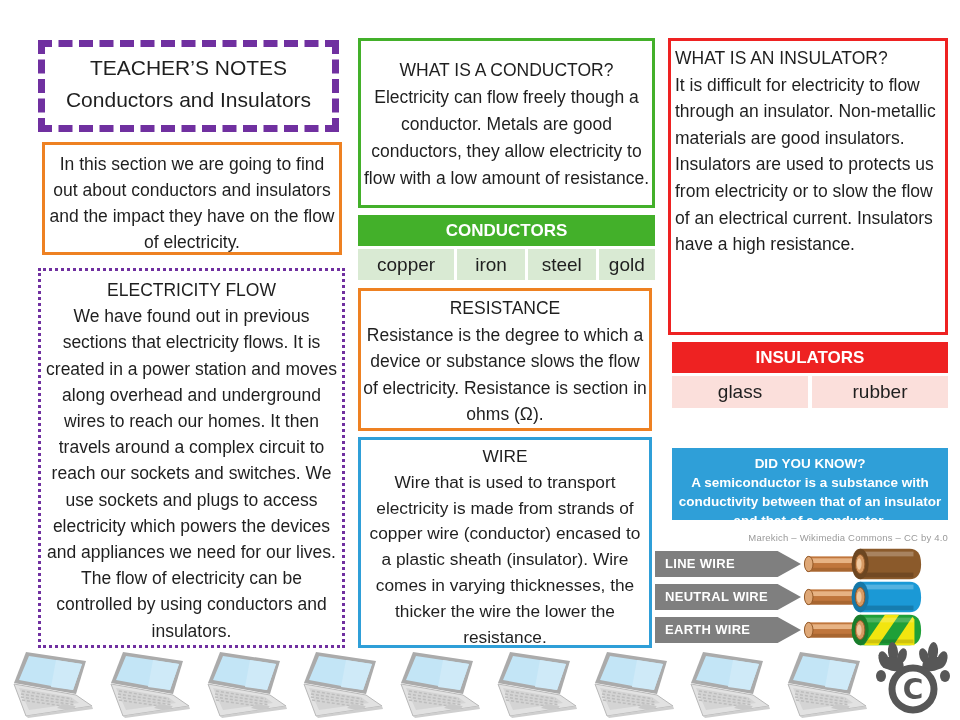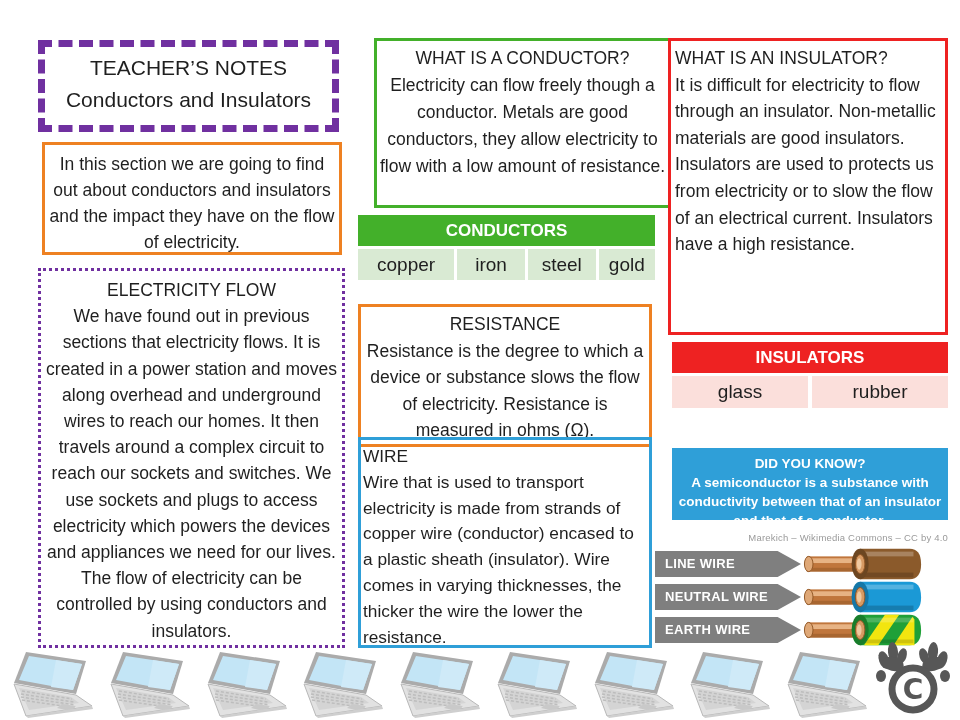--- a/index.html
+++ b/index.html
@@ -16,33 +16,33 @@
   .intro-box { left:42px; top:142px; width:300px; height:113px;
     border:3px solid #EE8122; text-align:center; font-size:17.5px; line-height:26px;
     padding:6px 4px; }
   .flow-box { left:38px; top:268px; width:307px; height:380px;
     border:3px dotted #7030A0; text-align:center; font-size:17.5px; line-height:26.2px;
     padding:6px 2px; }
 
   
   .conductor-box { left:358px; top:38px; width:297px; height:170px;
     border:3px solid #43B02A; text-align:center; font-size:17.5px; line-height:27px;
-    padding:4px 2px;margin-left:16px; }
+    padding:16px 2px; }
   .conductors-header { left:358px; top:215px; width:297px; height:31px;
     background:#43B02A; color:#fff; font-weight:bold; font-size:17px;
     text-align:center; line-height:31px; }
   .conductors-row { left:358px; top:249px; width:297px; height:31px;
     display:flex; gap:3px; }
   .c-cell { background:#D9EAD3; text-align:center; font-size:19px; line-height:31px; }
   .c-cell.w1 { flex:1.45; } .c-cell.w2 { flex:1.02; } .c-cell.w3 { flex:1.02; } .c-cell.w4 { flex:0.85; }
   .resistance-box { left:358px; top:288px; width:294px; height:143px;
     border:3px solid #EE8122; text-align:center; font-size:17.5px; line-height:26.6px;
-    padding:4px 2px;margin-top:16px; }
+    padding:4px 2px; }
   .wire-box { left:358px; top:437px; width:294px; height:211px;
-    border:3px solid #2F9FD8; text-align:left; font-size:17.3px; line-height:25.8px;
+    border:3px solid #2F9FD8; text-align:center; font-size:17.3px; line-height:25.8px;
     padding:4px 2px; }
 
   
   .insulator-box { left:668px; top:38px; width:280px; height:297px;
     border:3px solid #EE2222; font-size:17.5px; line-height:26.6px;
     padding:4px 4px; }
   .insulators-header { left:672px; top:342px; width:276px; height:31px;
     background:#EE2222; color:#ffffff; font-weight:bold; font-size:17px;
     text-align:center; line-height:31px; }
   .insulators-table { left:672px; top:376px; width:276px; display:flex;
@@ -96,21 +96,21 @@
   </div>
   <div class="abs conductors-row">
     <div class="c-cell w1">copper</div>
     <div class="c-cell w2">iron</div>
     <div class="c-cell w3">steel</div>
     <div class="c-cell w4">gold</div>
   </div>
 
   <div class="abs resistance-box">
     <div>RESISTANCE</div>
-    <div>Resistance is the degree to which a device or substance slows the flow of electricity. Resistance is measured in ohms (Ω).</div>
+    <div>Resistance is the degree to which a device or substance slows the flow of electricity. Resistance is section in ohms (Ω).</div>
   </div>
 
   <div class="abs wire-box">
     <div>WIRE</div>
     <div>Wire that is used to transport electricity is made from strands of copper wire (conductor) encased to a plastic sheath (insulator). Wire comes in varying thicknesses, the thicker the wire the lower the resistance.</div>
   </div>
 
   <div class="abs insulator-box">
     <div>WHAT IS AN INSULATOR?</div>
     <div>It is difficult for electricity to flow through an insulator. Non-metallic materials are good insulators. Insulators are used to protects us from electricity or to slow the flow of an electrical current. Insulators have a high resistance.</div>

